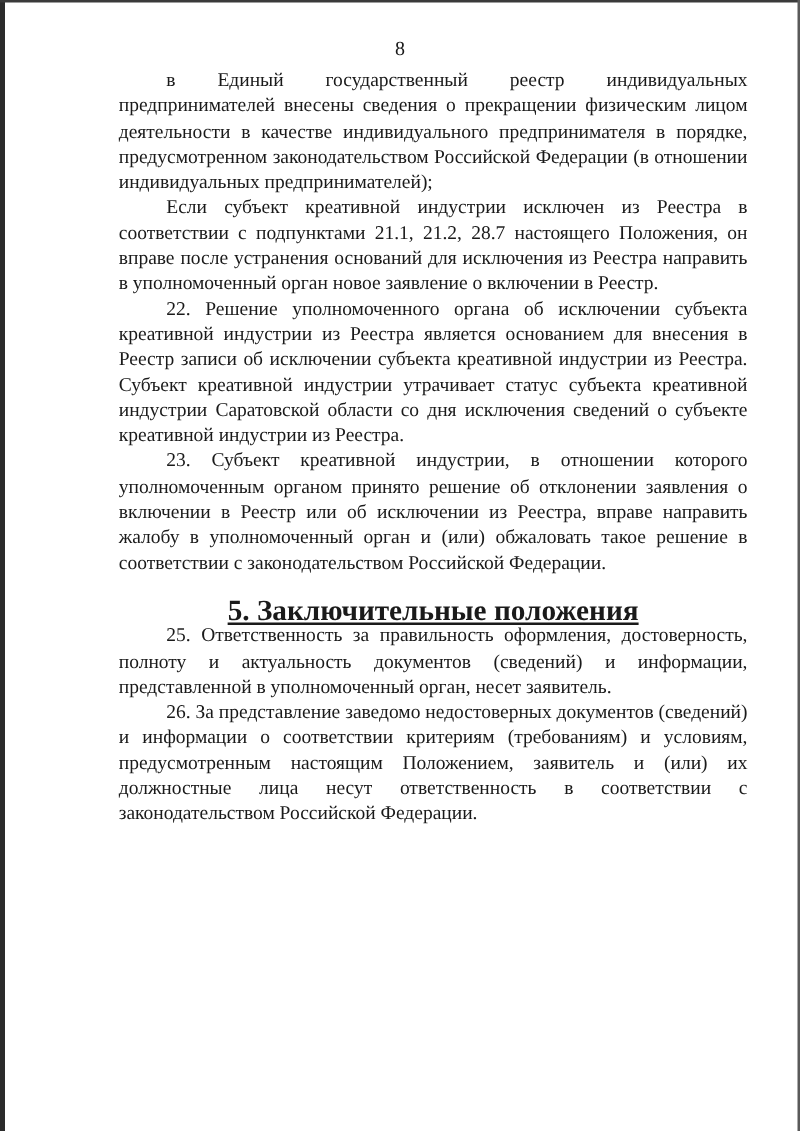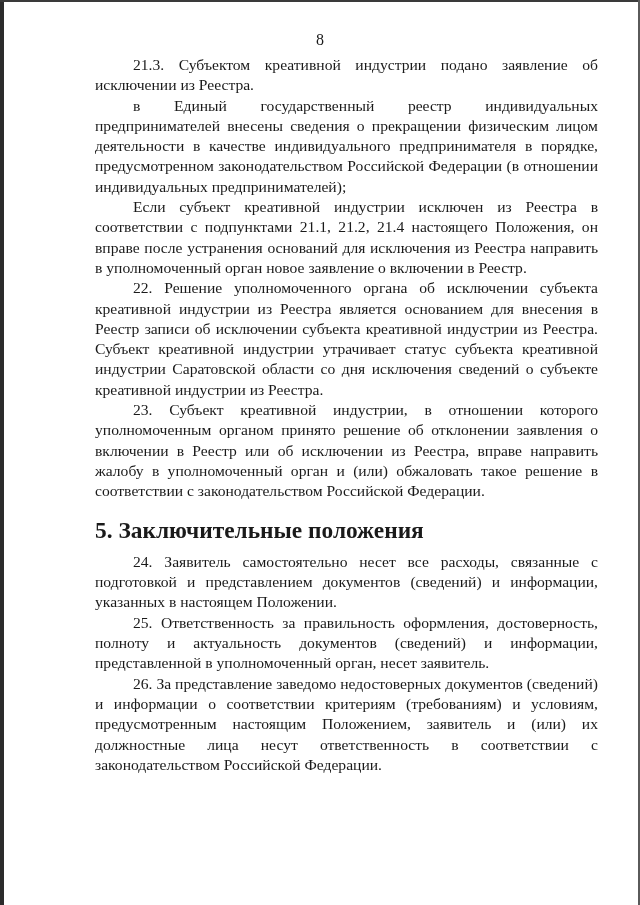--- a/index.html
+++ b/index.html
@@ -13,38 +13,36 @@
   .page-number {
     position: absolute; top: 30px; left: 0; width: 640px; text-align: center;
     font-size: 16px; line-height: 20px;
   }
   .content {
     position: absolute; left: 95px; top: 55px; width: 503px;
     font-size: 15.6px; line-height: 20.3px;
   }
   .para { margin: 0; text-align: justify; text-indent: 38px; }
   .heading {
-    margin: 18px 0 12px 0; text-align: left; font-weight: bold; text-indent: 0;
+    margin: 18px 0 0 0; text-align: center; font-weight: bold; text-indent: 0; text-decoration: underline;
   }
 </style>
 </head>
 <body>
 
 <div class="edge-left"></div>
 <div class="edge-top"></div>
 <div class="edge-right"></div>
 
 <div class="page-number">8</div>
 
 <div class="content">
-  <p class="para">21.3. Субъектом креативной индустрии подано заявление об исключении из Реестра.</p>
   <p class="para">в Единый государственный реестр индивидуальных предпринимателей внесены сведения о прекращении физическим лицом деятельности в качестве индивидуального предпринимателя в порядке, предусмотренном законодательством Российской Федерации (в отношении индивидуальных предпринимателей);</p>
-  <p class="para">Если субъект креативной индустрии исключен из Реестра в соответствии с подпунктами 21.1, 21.2, 21.4 настоящего Положения, он вправе после устранения оснований для исключения из Реестра направить в уполномоченный орган новое заявление о включении в Реестр.</p>
+  <p class="para">Если субъект креативной индустрии исключен из Реестра в соответствии с подпунктами 21.1, 21.2, 28.7 настоящего Положения, он вправе после устранения оснований для исключения из Реестра направить в уполномоченный орган новое заявление о включении в Реестр.</p>
   <p class="para">22. Решение уполномоченного органа об исключении субъекта креативной индустрии из Реестра является основанием для внесения в Реестр записи об исключении субъекта креативной индустрии из Реестра. Субъект креативной индустрии утрачивает статус субъекта креативной индустрии Саратовской области со дня исключения сведений о субъекте креативной индустрии из Реестра.</p>
   <p class="para">23. Субъект креативной индустрии, в отношении которого уполномоченным органом принято решение об отклонении заявления о включении в Реестр или об исключении из Реестра, вправе направить жалобу в уполномоченный орган и (или) обжаловать такое решение в соответствии с законодательством Российской Федерации.</p>
 
   <h2 class="para heading">5. Заключительные положения</h2>
 
-  <p class="para">24. Заявитель самостоятельно несет все расходы, связанные с подготовкой и представлением документов (сведений) и информации, указанных в настоящем Положении.</p>
   <p class="para">25. Ответственность за правильность оформления, достоверность, полноту и актуальность документов (сведений) и информации, представленной в уполномоченный орган, несет заявитель.</p>
   <p class="para">26. За представление заведомо недостоверных документов (сведений) и информации о соответствии критериям (требованиям) и условиям, предусмотренным настоящим Положением, заявитель и (или) их должностные лица несут ответственность в соответствии с законодательством Российской Федерации.</p>
 
 </div>
 
 </body></html>

